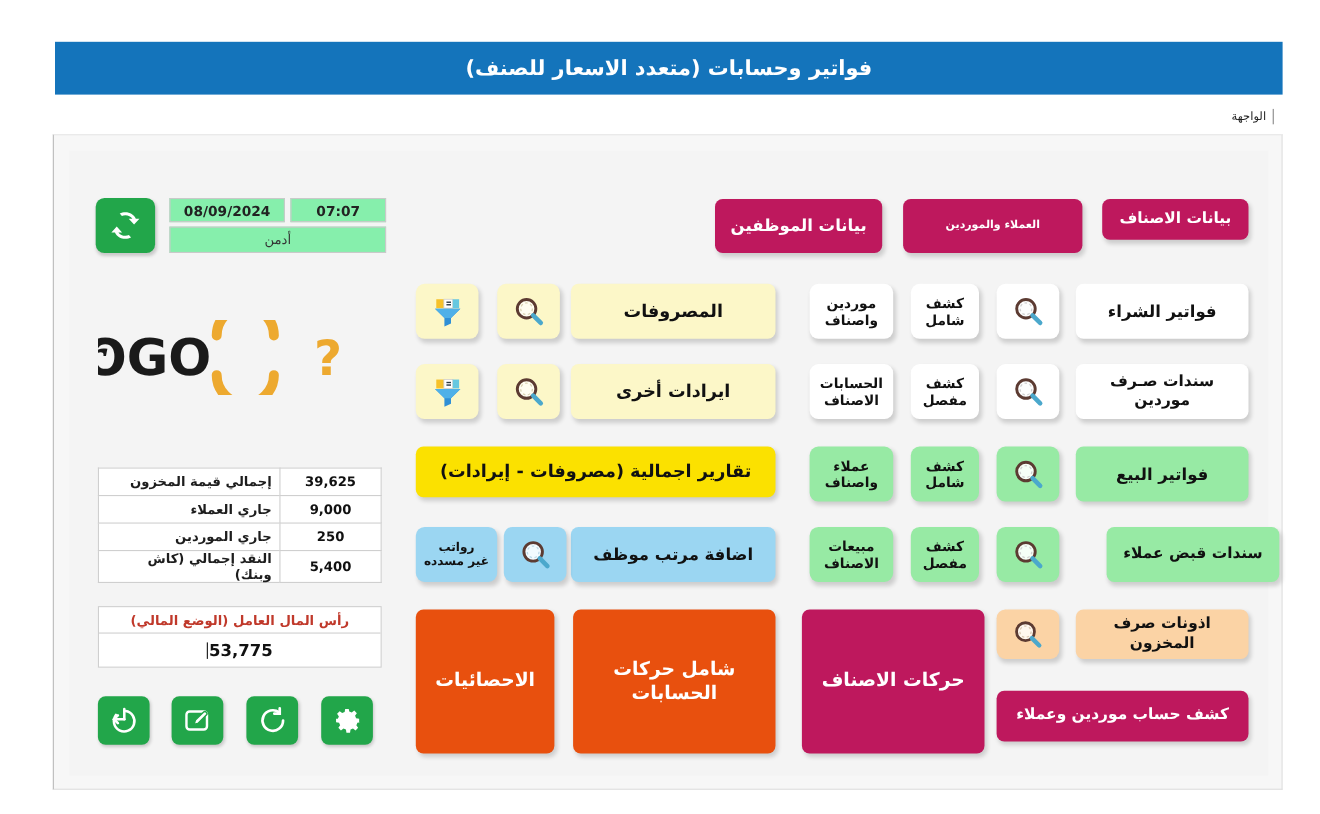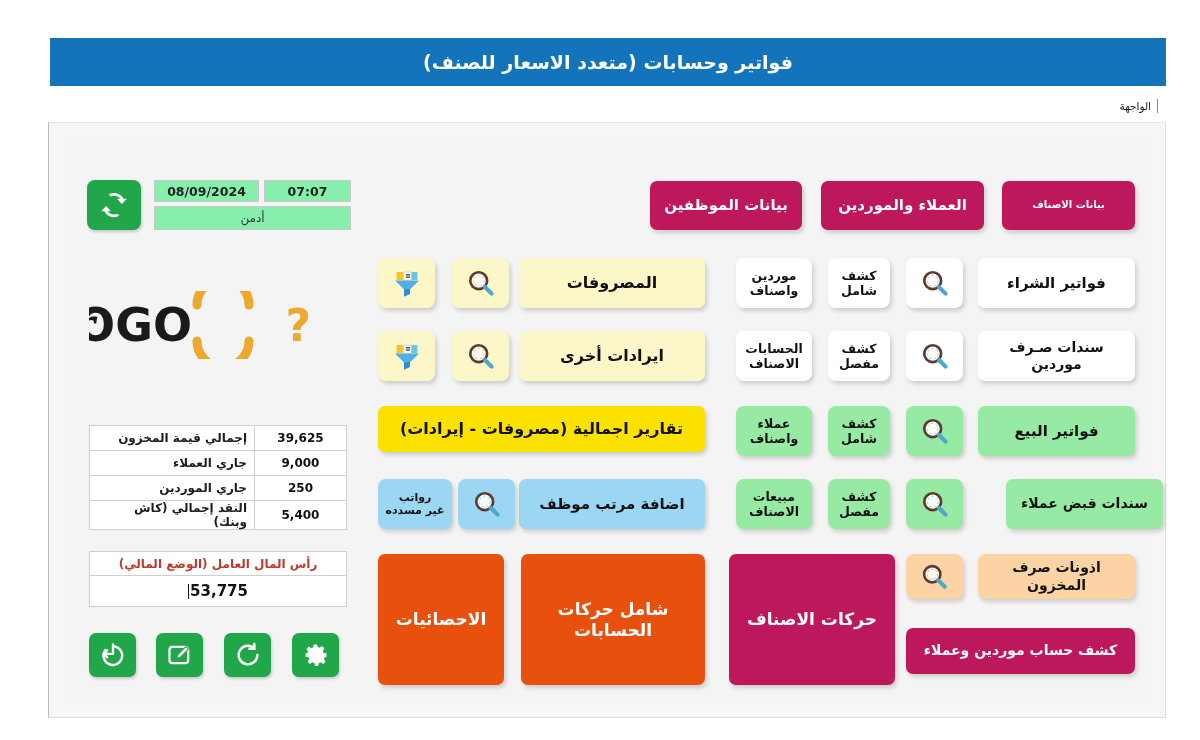--- a/index.html
+++ b/index.html
@@ -278,22 +278,22 @@
   <div class="iconbtn" style="left:292px; top:633px;">
     <span class="ic">
       <svg width="28" height="28" viewBox="0 0 24 24" fill="#ffffff">
         <path d="M12 8.2a3.8 3.8 0 1 0 0 7.6 3.8 3.8 0 0 0 0-7.6zm0 5.9a2.1 2.1 0 1 1 0-4.2 2.1 2.1 0 0 1 0 4.2z"></path>
         <path d="M21 13.4v-2.8l-2.4-.4a6.9 6.9 0 0 0-.8-1.9l1.4-2-2-2-2 1.4a6.9 6.9 0 0 0-1.9-.8L12.9 3h-2.8l-.4 2.4c-.67.18-1.3.46-1.9.8l-2-1.4-2 2 1.4 2c-.34.6-.62 1.23-.8 1.9L3 10.6v2.8l2.4.4c.18.67.46 1.3.8 1.9l-1.4 2 2 2 2-1.4c.6.34 1.23.62 1.9.8l.4 2.4h2.8l.4-2.4c.67-.18 1.3-.46 1.9-.8l2 1.4 2-2-1.4-2c.34-.6.62-1.23.8-1.9l2.4-.4z"></path>
       </svg>
     </span>
   </div>
 
   <div class="btn green" style="left:650px; top:181px; width:152px; height:49px; font-size:15px;">بيانات الموظفين</div>
-  <div class="btn green" style="left:821px; top:181px; width:163px; height:49px; font-size:15px;">العملاء والموردين</div>
-  <div class="btn green" style="left:1002px; top:181px; width:133px; height:49px; font-size:10px;text-align:center;">بيانات الاصناف</div>
+  <div class="btn green" style="left:821px; top:181px; width:163px; height:49px; font-size:10px;">العملاء والموردين</div>
+  <div class="btn green" style="left:1002px; top:181px; width:133px; height:37px; font-size:14px;text-align:center;">بيانات الاصناف</div>
 
   <div class="btn white" style="left:978px; top:258px; width:157px; height:50px; font-size:15px;">فواتير الشراء</div>
   <div class="btn white sq" style="left:906px; top:258px; width:57px; height:50px;">
     <span class="ic">
       <svg width="30" height="30" viewBox="0 0 26 26" fill="none">
         <circle cx="11" cy="11" r="7.3" stroke="#5c3b32" stroke-width="2.3" fill="#fdfdfd"></circle>
         <circle cx="11" cy="11" r="4.6" stroke="#cfcfcf" stroke-width="1" fill="none" stroke-dasharray="2 2"></circle>
         <path d="M16.2 16.2l6 6" stroke="#4ba8cc" stroke-width="3.6" stroke-linecap="round"></path>
       </svg>
     </span>

